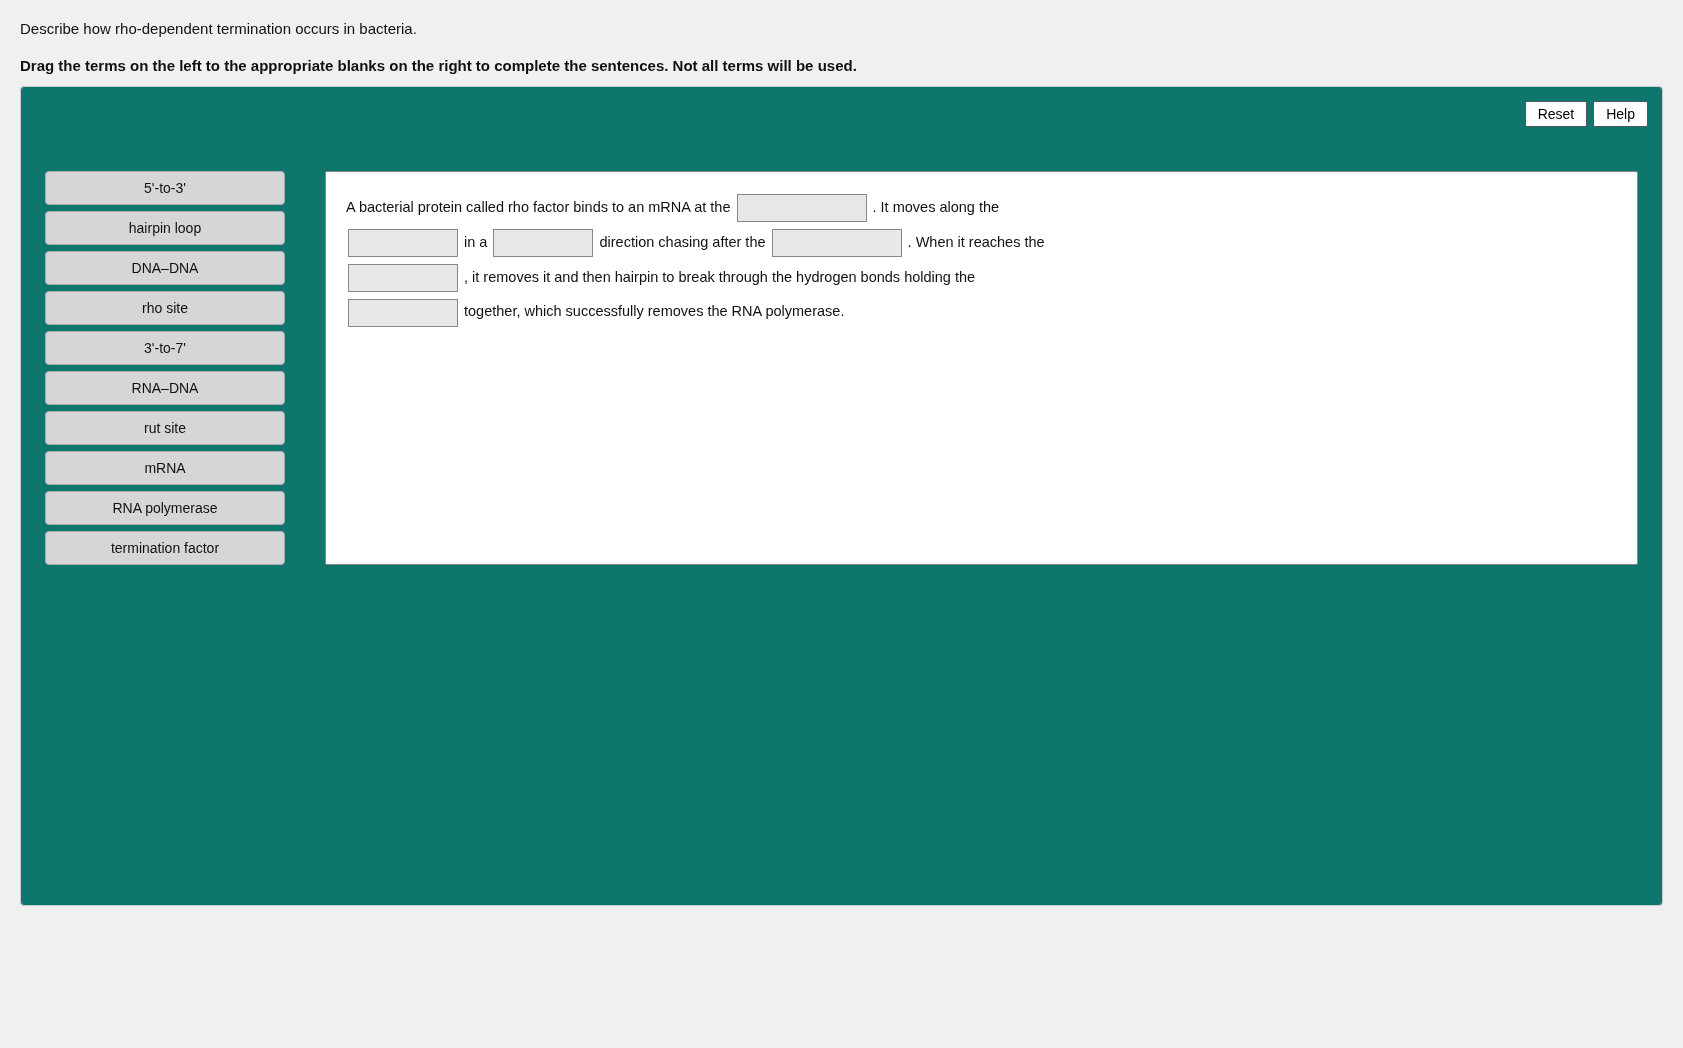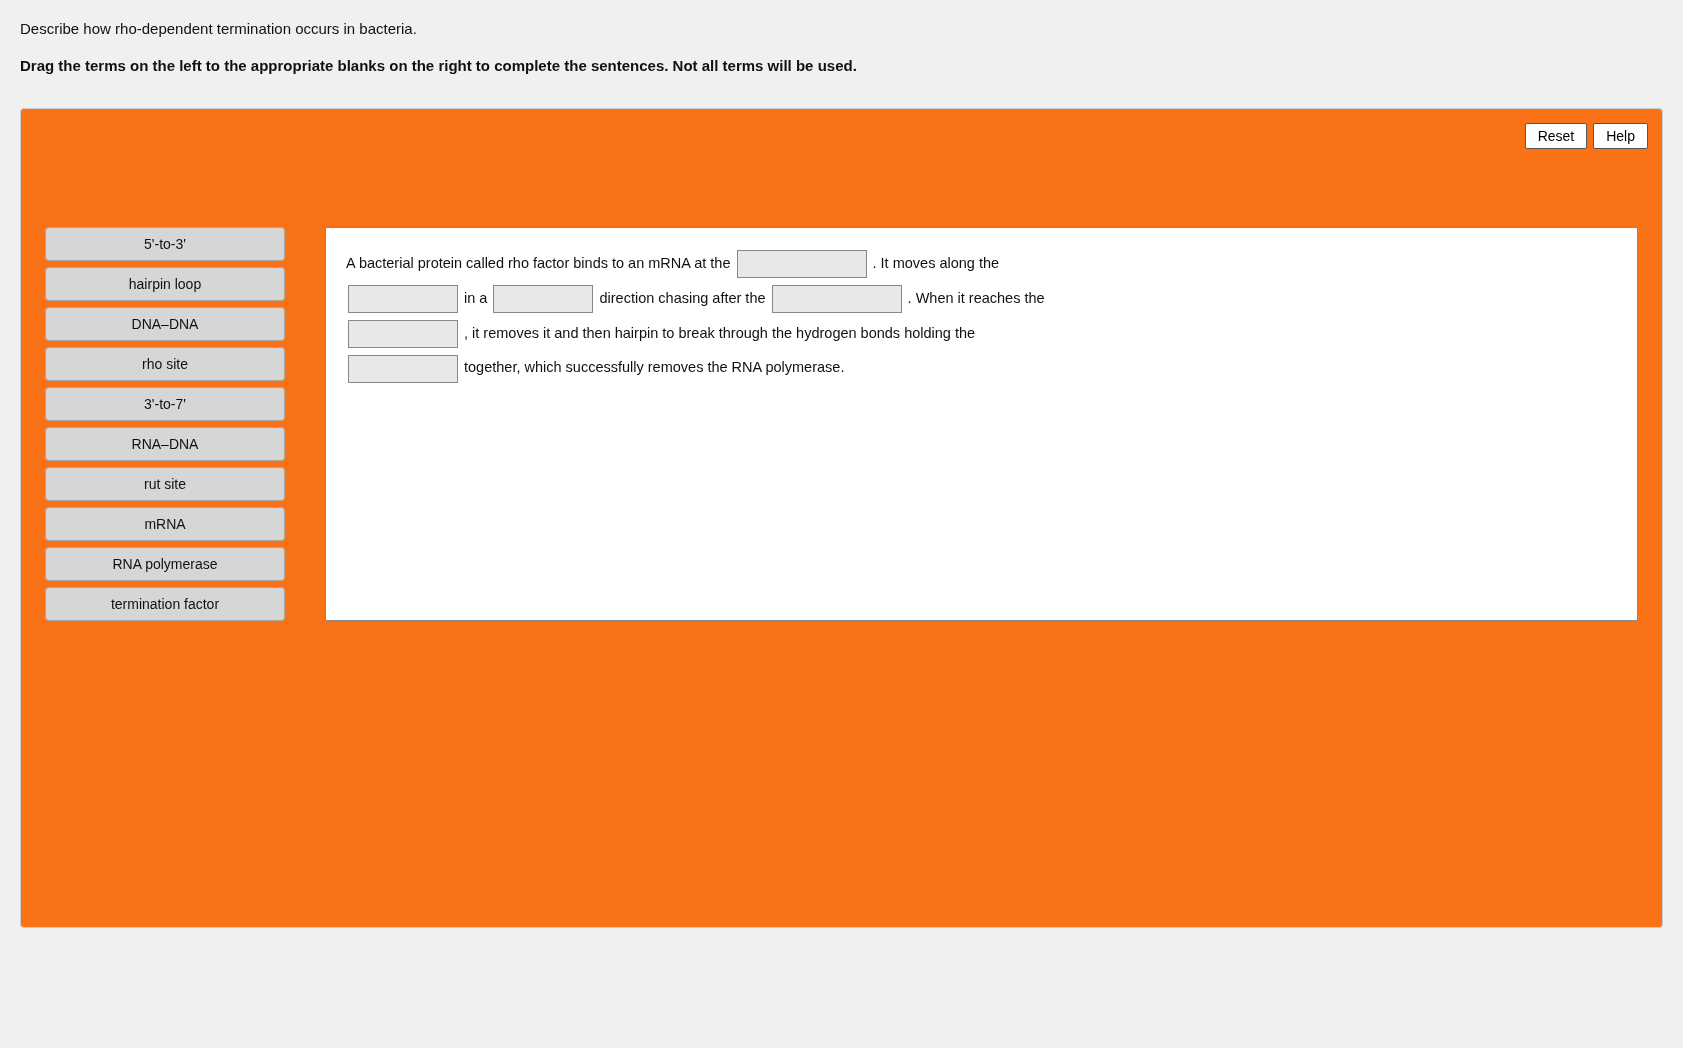--- a/index.html
+++ b/index.html
@@ -20,28 +20,28 @@
 
     .page-title {
       font-size: 15px;
       margin-bottom: 20px;
       font-weight: normal;
     }
 
     .instructions {
       font-size: 15px;
       font-weight: bold;
-      margin-bottom: 34px;
+      margin-bottom: 12px;
     }
 
     .main-container {
-      background: #f97316;
+      background: #0f766e;
       border: 1px solid #ccc;
       border-radius: 4px;
-      padding: 26px 24px;
+      padding: 16px 24px;
       position: relative;
       min-height: 820px;
     }
 
     .top-right-buttons {
       position: absolute;
       top: 14px;
       right: 14px;
       display: flex;
       gap: 6px;
@@ -52,21 +52,21 @@
       background: #fff;
       padding: 4px 12px;
       font-size: 14px;
       cursor: pointer;
       border-radius: 2px;
     }
 
     .content-area {
       display: flex;
       gap: 40px;
-      margin-top: 92px;
+      margin-top: 68px;
     }
 
     
     .terms-column {
       display: flex;
       flex-direction: column;
       gap: 6px;
       min-width: 240px;
     }
 

